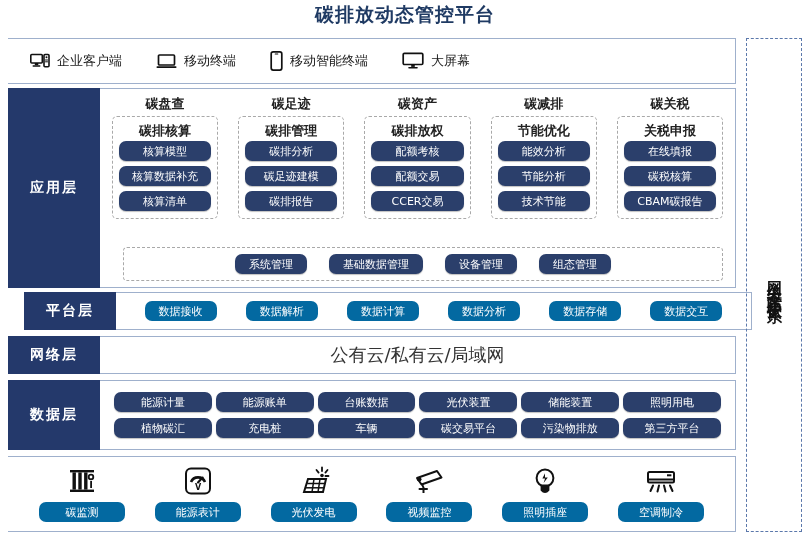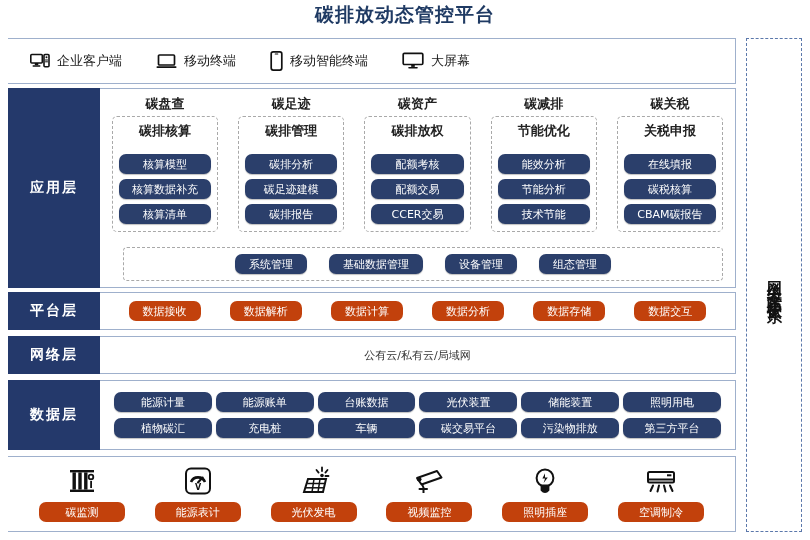--- a/index.html
+++ b/index.html
@@ -66,21 +66,21 @@
   .group-box{
     width:100%;
     border:1px dashed #a9a9a9;
     border-radius:5px;
     padding:4px 6px 7px 6px;
     box-sizing:border-box;
     display:flex;flex-direction:column;align-items:center;
   }
   .group-sub{
     font-size:13px;font-weight:bold;color:#222;
-    margin:1px 0 14px 0;
+    margin:1px 0 1px 0;
   }
   .pill{
     display:flex;align-items:center;justify-content:center;
     background:#2b3f6b;
     color:#ffffff;
     font-size:11px;
     border-radius:7px;
     height:20px;
     width:100%;
     margin-bottom:5px;
@@ -100,38 +100,38 @@
   .pill-w{
     background:#2b3f6b;color:#fff;font-size:11px;
     border-radius:7px;height:20px;
     padding:0 14px;
     display:flex;align-items:center;justify-content:center;
     white-space:nowrap;
     box-shadow:0 1px 1px rgba(0,0,0,.25);
   }
 
   
-  #layer-platform{top:292px;height:38px;}
+  #layer-platform{top:292px;height:38px;margin-left:16px;}
   .platform-row{
     height:100%;display:flex;align-items:center;justify-content:space-around;
     padding:0 14px;
   }
   .pill-y{
-    background:#c2410c;color:#ffffff;font-size:11px;
+    background:#0369a1;color:#ffffff;font-size:11px;
     border-radius:7px;height:20px;
     padding:0 14px;
     display:flex;align-items:center;justify-content:center;
     white-space:nowrap;
   }
 
   
   #layer-net{top:336px;height:38px;}
   .net-text{
     height:100%;display:flex;align-items:center;justify-content:center;
-    font-size:11px;color:#333;
+    font-size:18px;color:#333;
   }
 
   
   #layer-data{top:380px;height:70px;}
   .data-grid{
     height:100%;
     display:flex;flex-direction:column;justify-content:center;
     gap:6px;padding:0 14px;
   }
   .data-row{display:flex;justify-content:space-between;gap:4px;}

